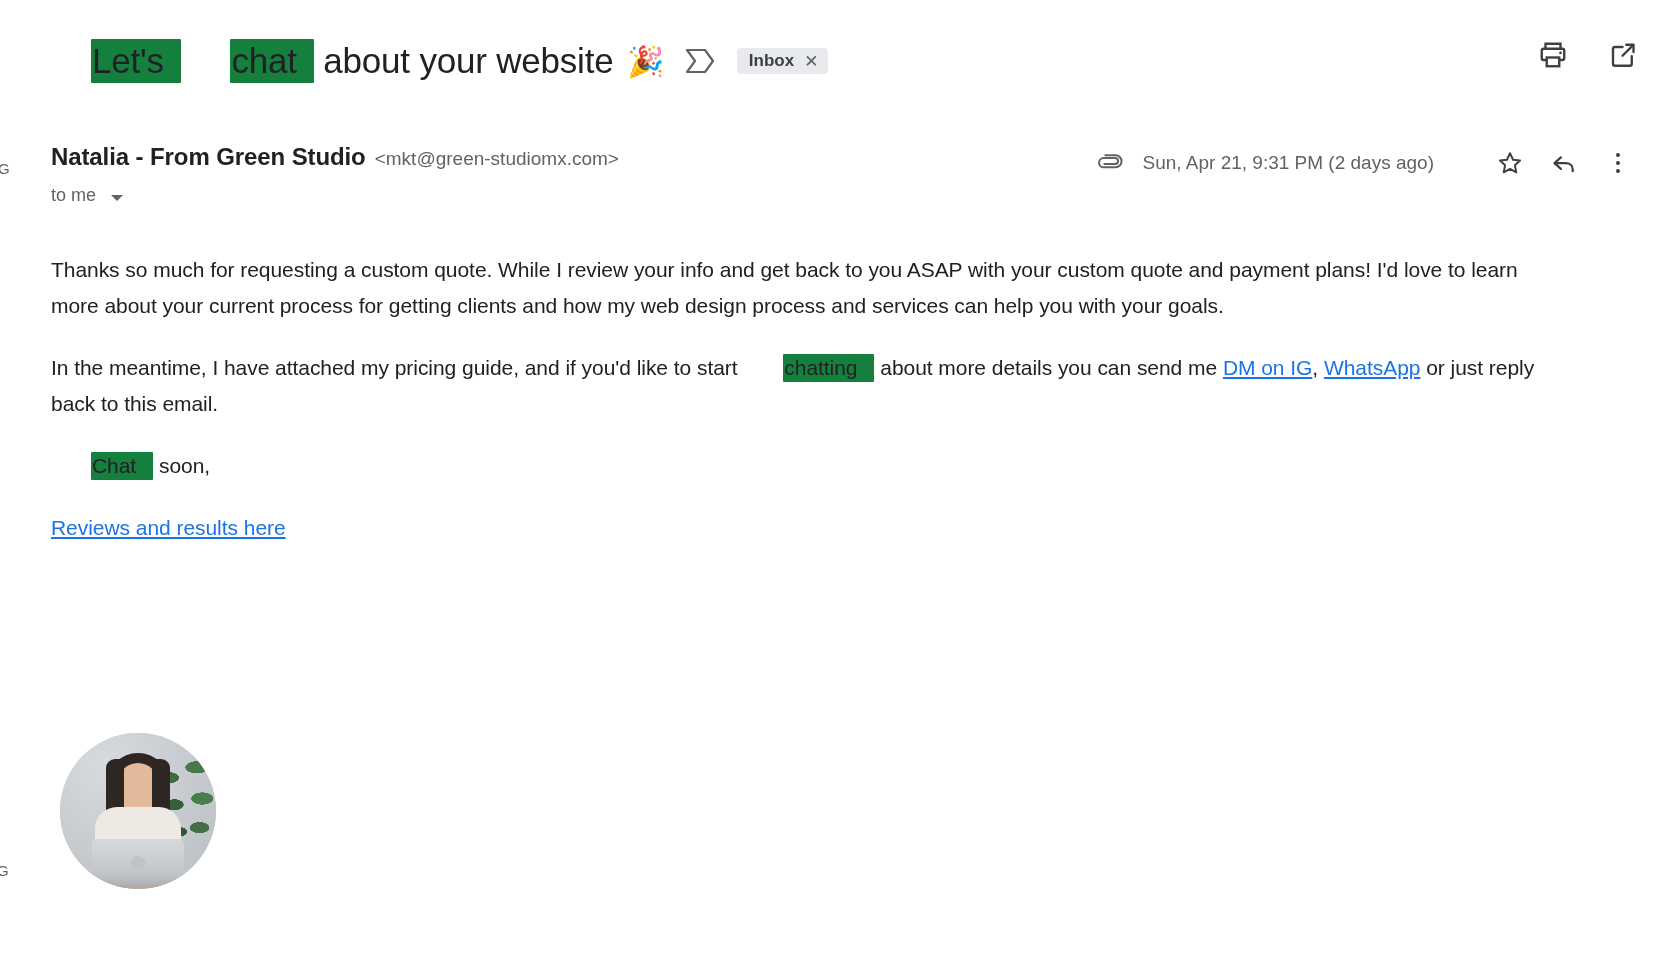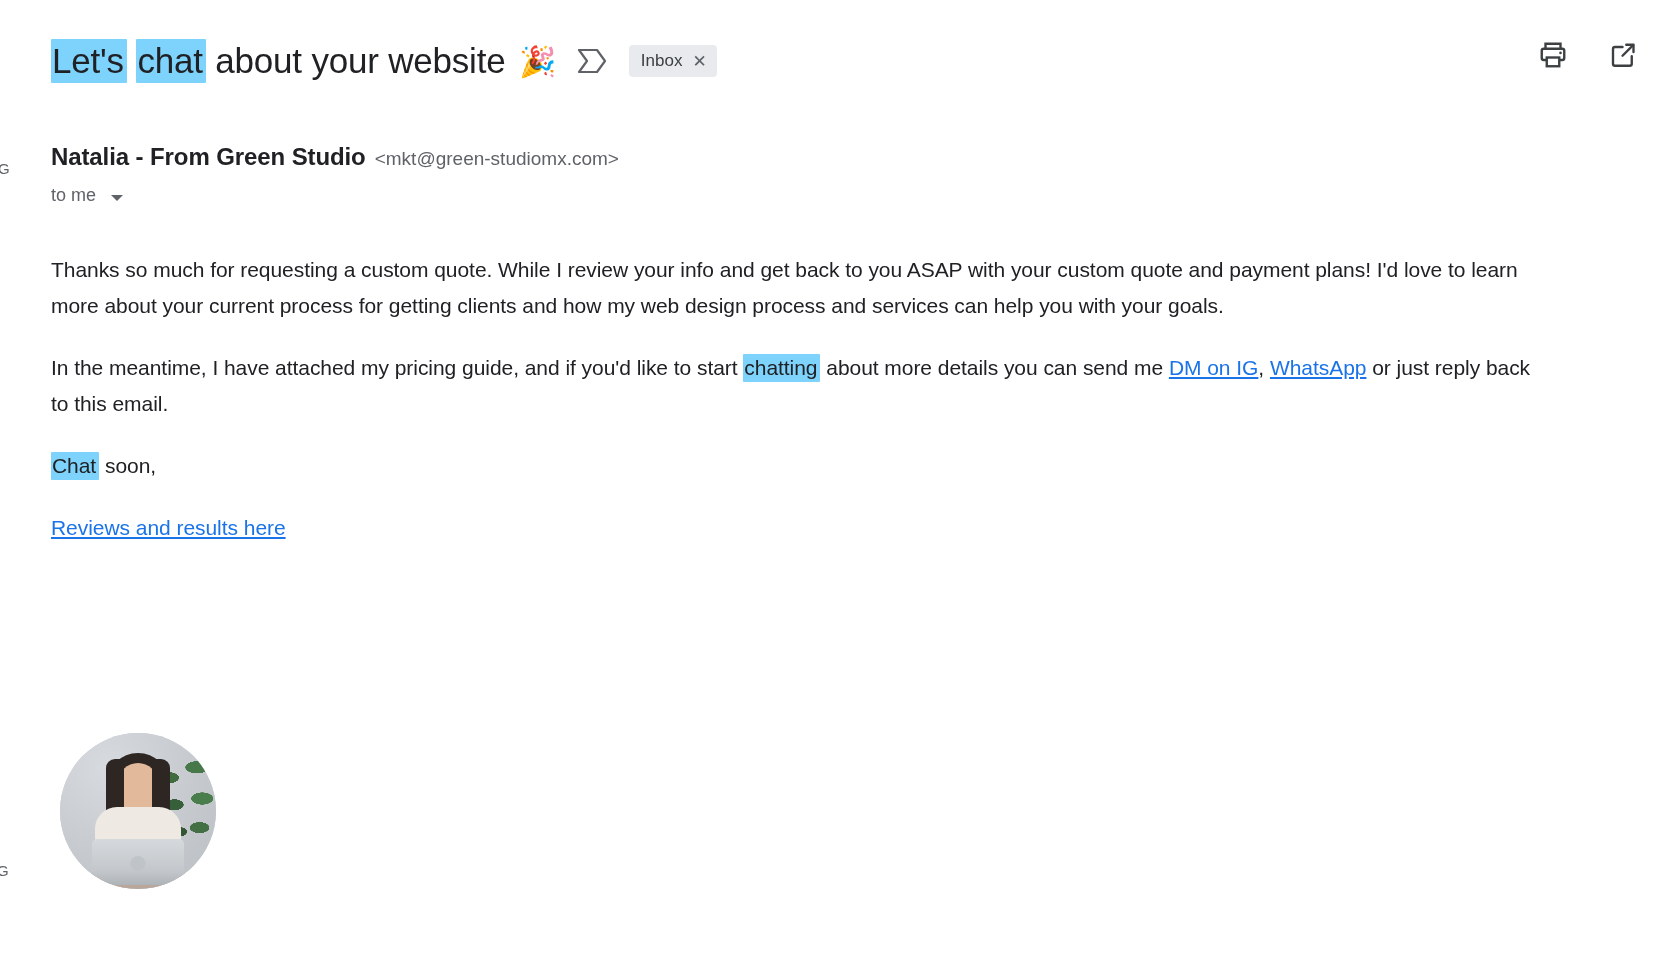--- a/index.html
+++ b/index.html
@@ -47,47 +47,49 @@
   }
   .subject-text {
     font-size: 35px;
     line-height: 48px;
     color: #202124;
     font-weight: 400;
     white-space: nowrap;
     letter-spacing: -0.2px;
   }
   .hl {
-    background: #7dd3fc;
+    background: #15803d;
     border-radius: 1px;
-    padding: 2px 3px 3px 1px;
+    padding: 2px 17px 3px 1px;
+    margin-left: 40px;
   }
   .party-emoji {
     font-size: 30px;
     margin-left: 14px;
     line-height: 1;
     position: relative;
     top: 1px;
   }
   .icon-label {
     margin-left: 20px;
     display: inline-flex;
     align-items: center;
   }
   .inbox-chip {
     margin-left: 22px;
     background: #e8eaed;
     border-radius: 4px;
-    height: 32px;
+    height: 26px;
     display: inline-flex;
     align-items: center;
     padding: 0 10px 0 12px;
     font-size: 17px;
     color: #3c4043;
     gap: 10px;
+    font-weight: bold;
   }
   .inbox-chip .x {
     font-size: 17px;
     color: #5f6368;
     cursor: pointer;
   }
 
   
   .top-actions {
     position: absolute;
@@ -329,20 +331,49 @@
   <div class="sender-row">
     <span class="sender-name">Natalia - From Green Studio</span>
     <span class="sender-email">&lt;mkt@green-studiomx.com&gt;</span>
   </div>
 
   <div class="to-row">
     <span class="to-text">to me</span>
     <span class="caret"></span>
   </div>
 
+  <div class="meta-row">
+    <span class="clip-ico">
+      <svg width="28" height="28" viewBox="0 0 24 24" aria-hidden="true">
+        <path d="M7.2 14.6h9.1a2.6 2.6 0 0 0 0-5.2H6.6a4 4 0 0 0 0 8h10.1a5.2 5.2 0 0 0 0-10.4H8" fill="none" stroke="#5f6368" stroke-width="1.7" stroke-linecap="round"></path>
+      </svg>
+    </span>
+    <span class="date-text">Sun, Apr 21, 9:31 PM (2 days ago)</span>
+
+    <span class="meta-btn">
+      <svg width="28" height="28" viewBox="0 0 24 24" aria-hidden="true">
+        <path d="M12 3.6l2.6 5.6 6 .7-4.4 4.1 1.2 6L12 17.1 6.6 20l1.2-6L3.4 9.9l6-.7z" fill="none" stroke="#3c4043" stroke-width="1.7" stroke-linejoin="round"></path>
+      </svg>
+    </span>
+
+    <span class="meta-btn">
+      <svg width="30" height="30" viewBox="0 0 24 24" aria-hidden="true">
+        <path d="M9.5 7.5 4.4 12.1l5.1 4.6" fill="none" stroke="#3c4043" stroke-width="1.8" stroke-linecap="round" stroke-linejoin="round"></path>
+        <path d="M4.8 12.1h8.6c3.2 0 5.6 2 5.6 5.2v1.2" fill="none" stroke="#3c4043" stroke-width="1.8" stroke-linecap="round"></path>
+      </svg>
+    </span>
+
+    <span class="meta-btn">
+      <span class="kebab">
+        <i></i>
+          <i></i>
+          <i></i>
+      </span>
+    </span>
+  </div>
 
   <div class="body">
 
 
     <p class="para">Thanks so much for requesting a custom quote. While I review your info and get back to you ASAP with your custom quote and payment plans! I'd love to learn more about your current process for getting clients and how my web design process and services can help you with your goals.</p>
 
     <p class="para">
       <span>In the meantime, I have attached my pricing guide, and if you'd like to start </span><span class="hl">chatting</span><span> about more details you can send me </span><a class="link" href="#">DM on IG</a><span>, </span><a class="link" href="#">WhatsApp</a><span> or just reply back to this email.</span>
     </p>
 

